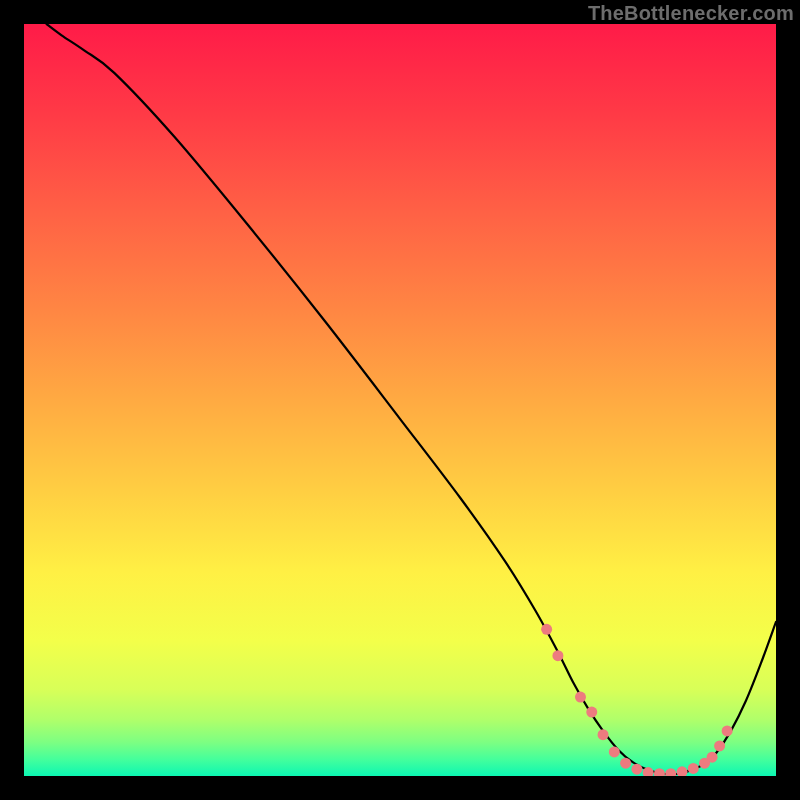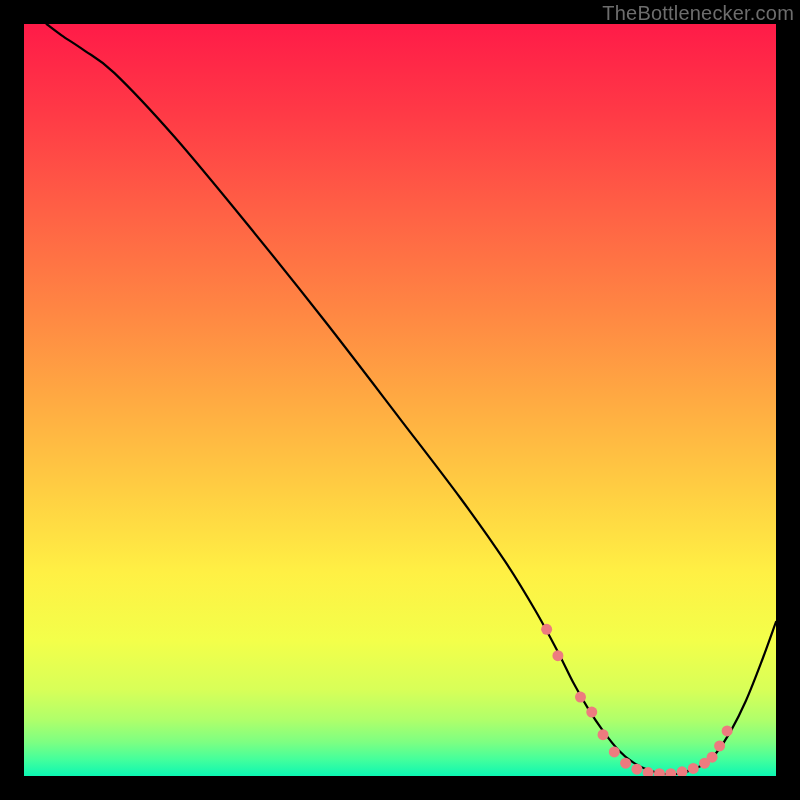--- a/index.html
+++ b/index.html
@@ -25,21 +25,21 @@
     top: 0;
     width: 752px;
     height: 752px;
   }
   .attribution {
     position: absolute;
     top: 2px;
     right: 6px;
     color: #6d6d6d;
     font-size: 20px;
-    font-weight: 400;
+    font-weight: 700;
     letter-spacing: 0.2px;
   }
 </style>
 </head>
 <body>
 
 <div class="frame">
   <svg class="plot" viewBox="0 0 752 752">
     <defs>
       <linearGradient id="bg-grad" x1="0" y1="0" x2="0" y2="1">

